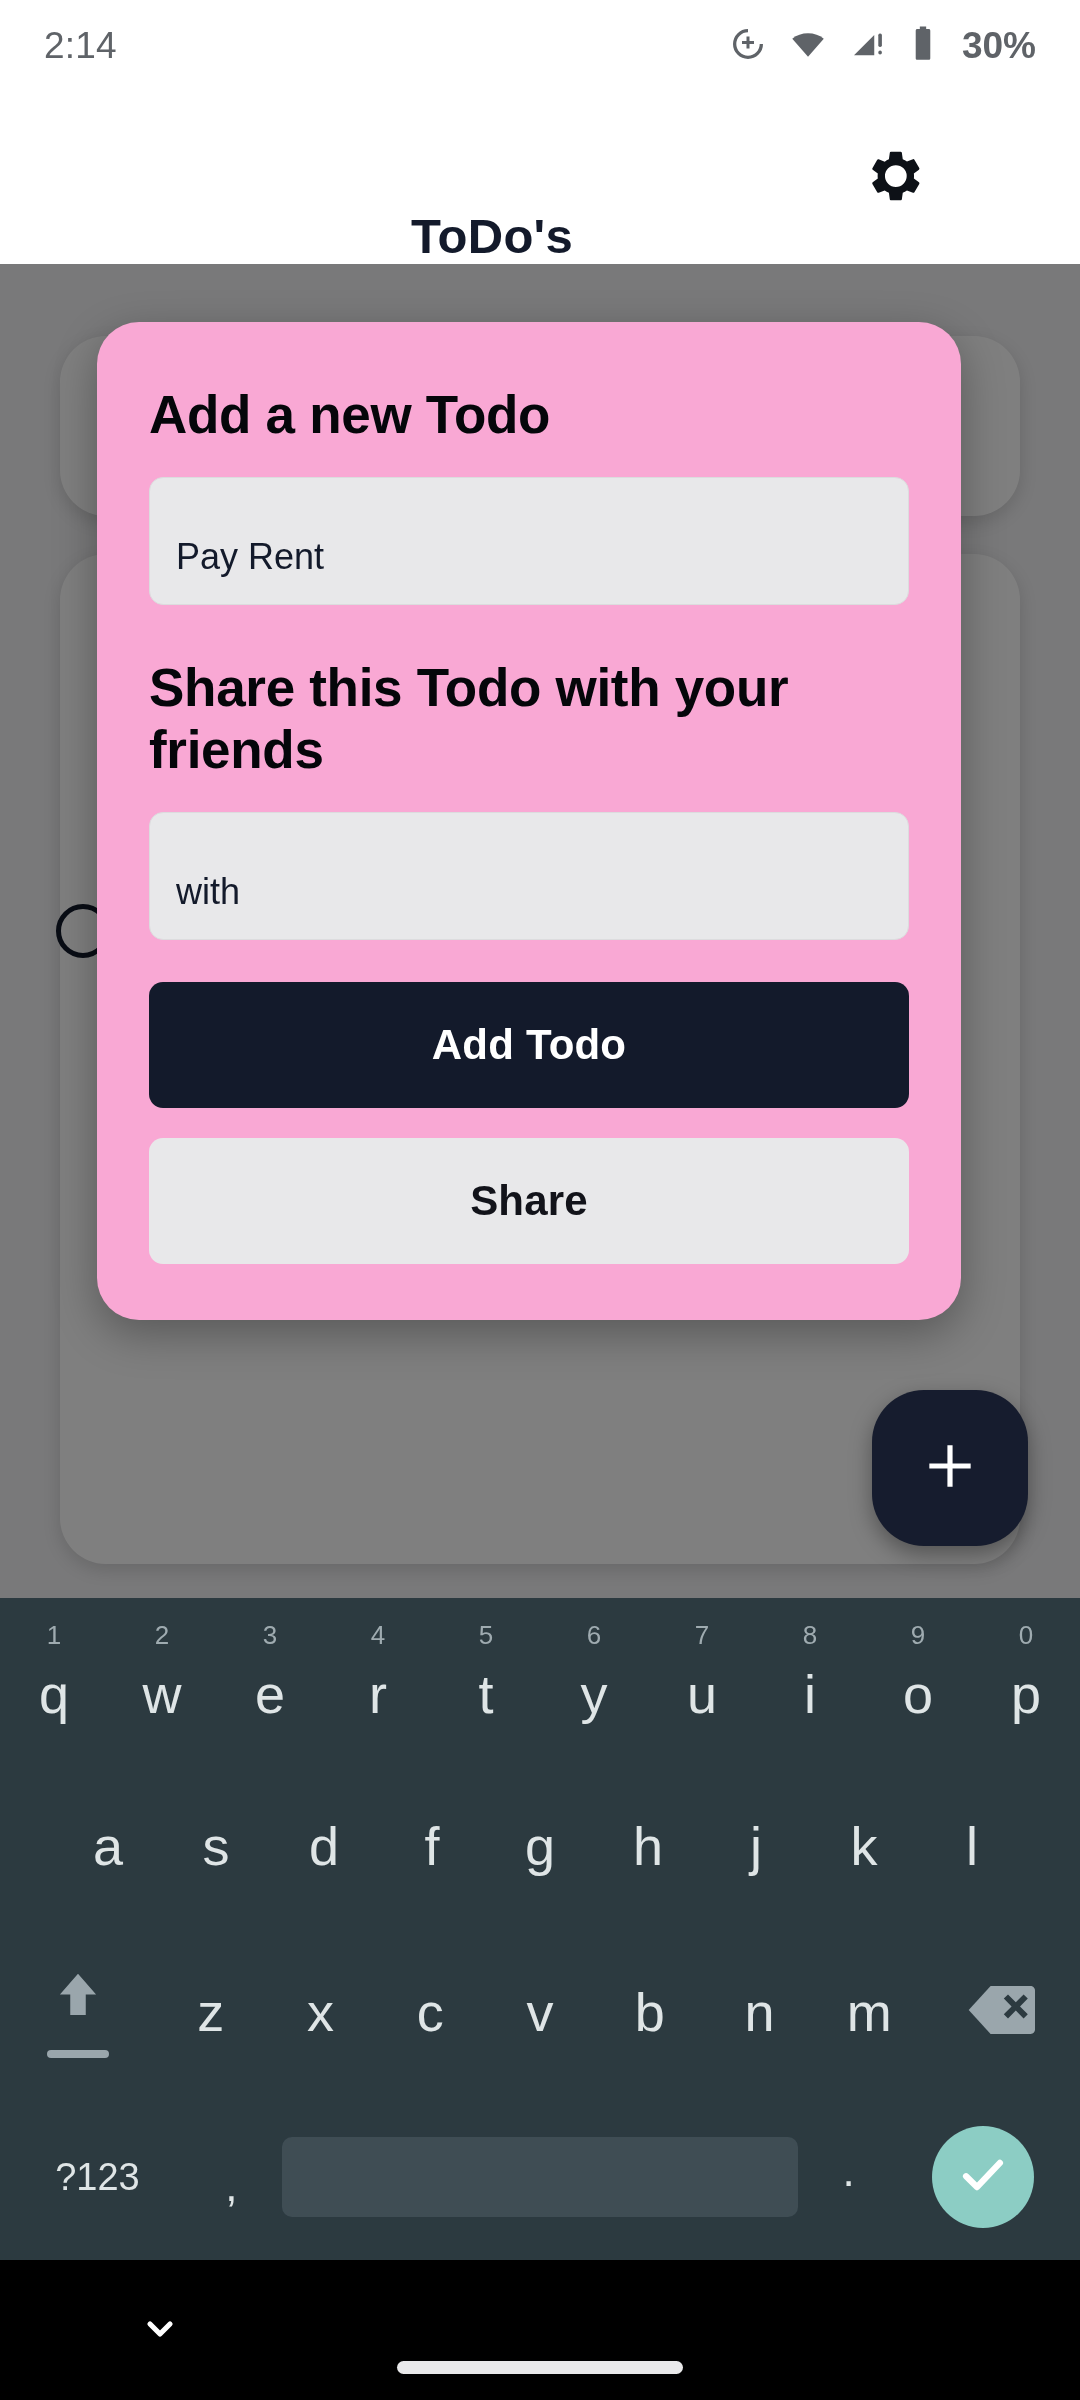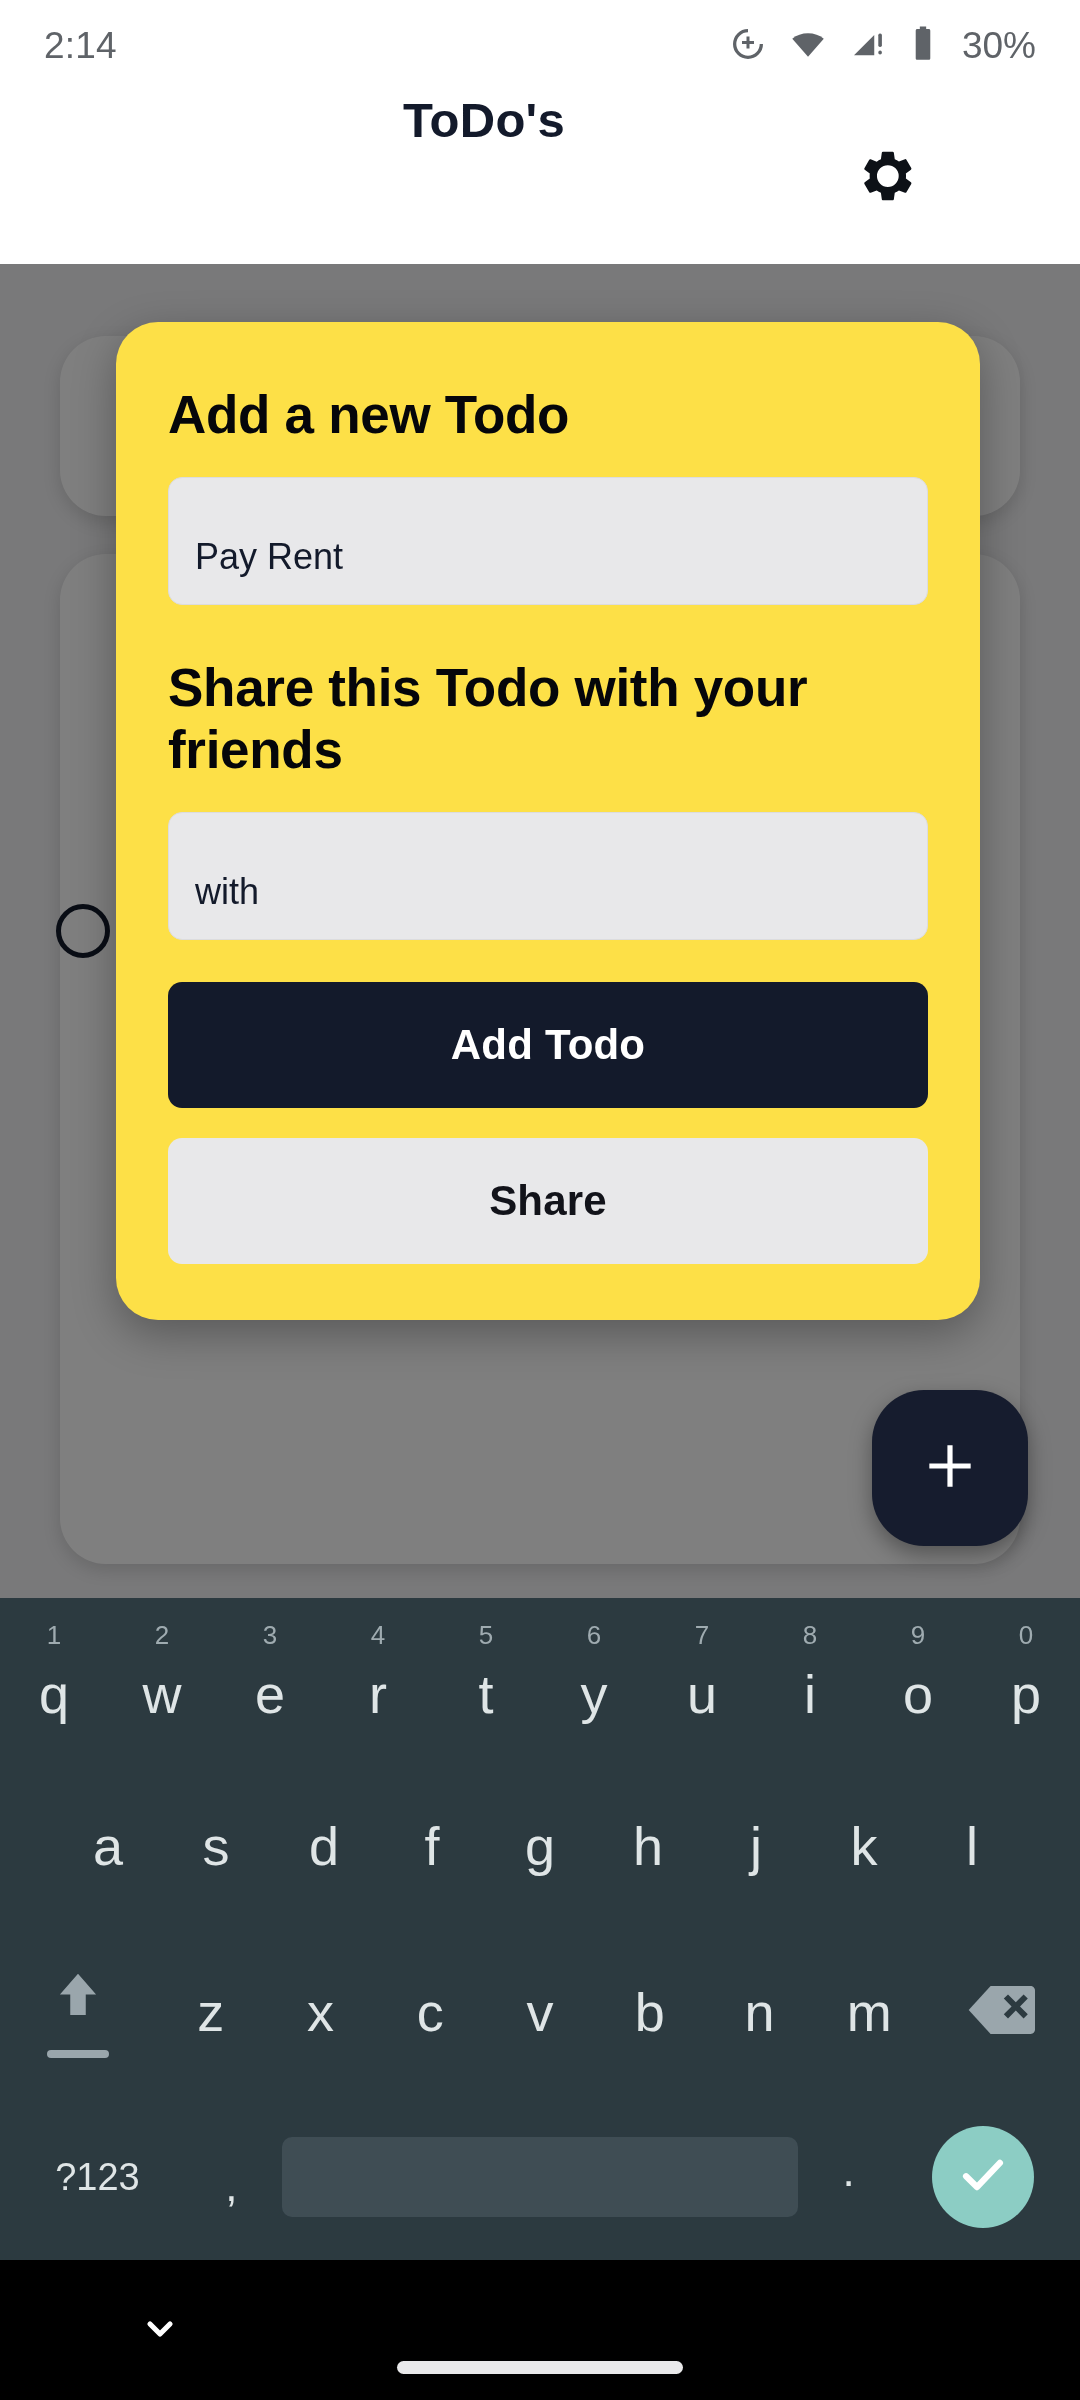--- a/index.html
+++ b/index.html
@@ -12,28 +12,28 @@
   #screen { position: relative; width: 1080px; height: 2400px; background: #ffffff; padding-left: 44px; }
 
   
   .statusbar {
     position: absolute; left: 0; top: 0; width: 1080px; height: 92px;
     background: #ffffff;
     display: flex; align-items: center; justify-content: space-between;
     padding: 0 44px;
   }
   .sb-time { font-size: 37px; color: #5f6368; letter-spacing: .2px; }
-  .sb-icons { display: flex; align-items: center; gap: 22px; }
+  .sb-icons { display: flex; align-items: center; gap: 22px; font-weight: bold; }
   .sb-pct { font-size: 37px; color: #5f6368; margin-left: 4px; }
 
   
   .appbar {
-    position: absolute; left: 4px; top: 92px; width: 960px; height: 172px;
+    position: absolute; left: 12px; top: 92px; width: 960px; height: 172px;
     background: #ffffff;
-    display: flex; align-items: flex-start; justify-content: center;
+    display: flex; align-items: flex-end; justify-content: center;
   }
   .appbar-title {
     font-size: 49px; font-weight: 600; color: #131a2b; letter-spacing: .3px;
   }
   .appbar-action {
     position: absolute; right: 38px; top: 50%; transform: translateY(-50%);
     width: 76px; height: 76px; display: flex; align-items: center; justify-content: center;
   }
 
   
@@ -68,22 +68,22 @@
   }
 
   
   .scrim {
     position: absolute; left: 0; top: 264px; width: 1080px; height: 1334px;
     background: rgba(0,0,0,.50); z-index: 4;
   }
 
   
   .dialog {
-    position: absolute; left: 116px; top: 322px; width: 864px;
-    background: #fde047; border-radius: 42px;
+    position: absolute; left: 97px; top: 322px; width: 864px;
+    background: #f9a8d4; border-radius: 42px;
     padding: 62px 52px 56px 52px;
     z-index: 8;
     box-shadow: 0 14px 44px rgba(0,0,0,.30);
   }
   .dlg-title {
     font-size: 53px; font-weight: 700; color: #05060a; line-height: 1.18;
     letter-spacing: -.3px;
   }
   .dlg-title.second { margin-top: 52px; }
 

